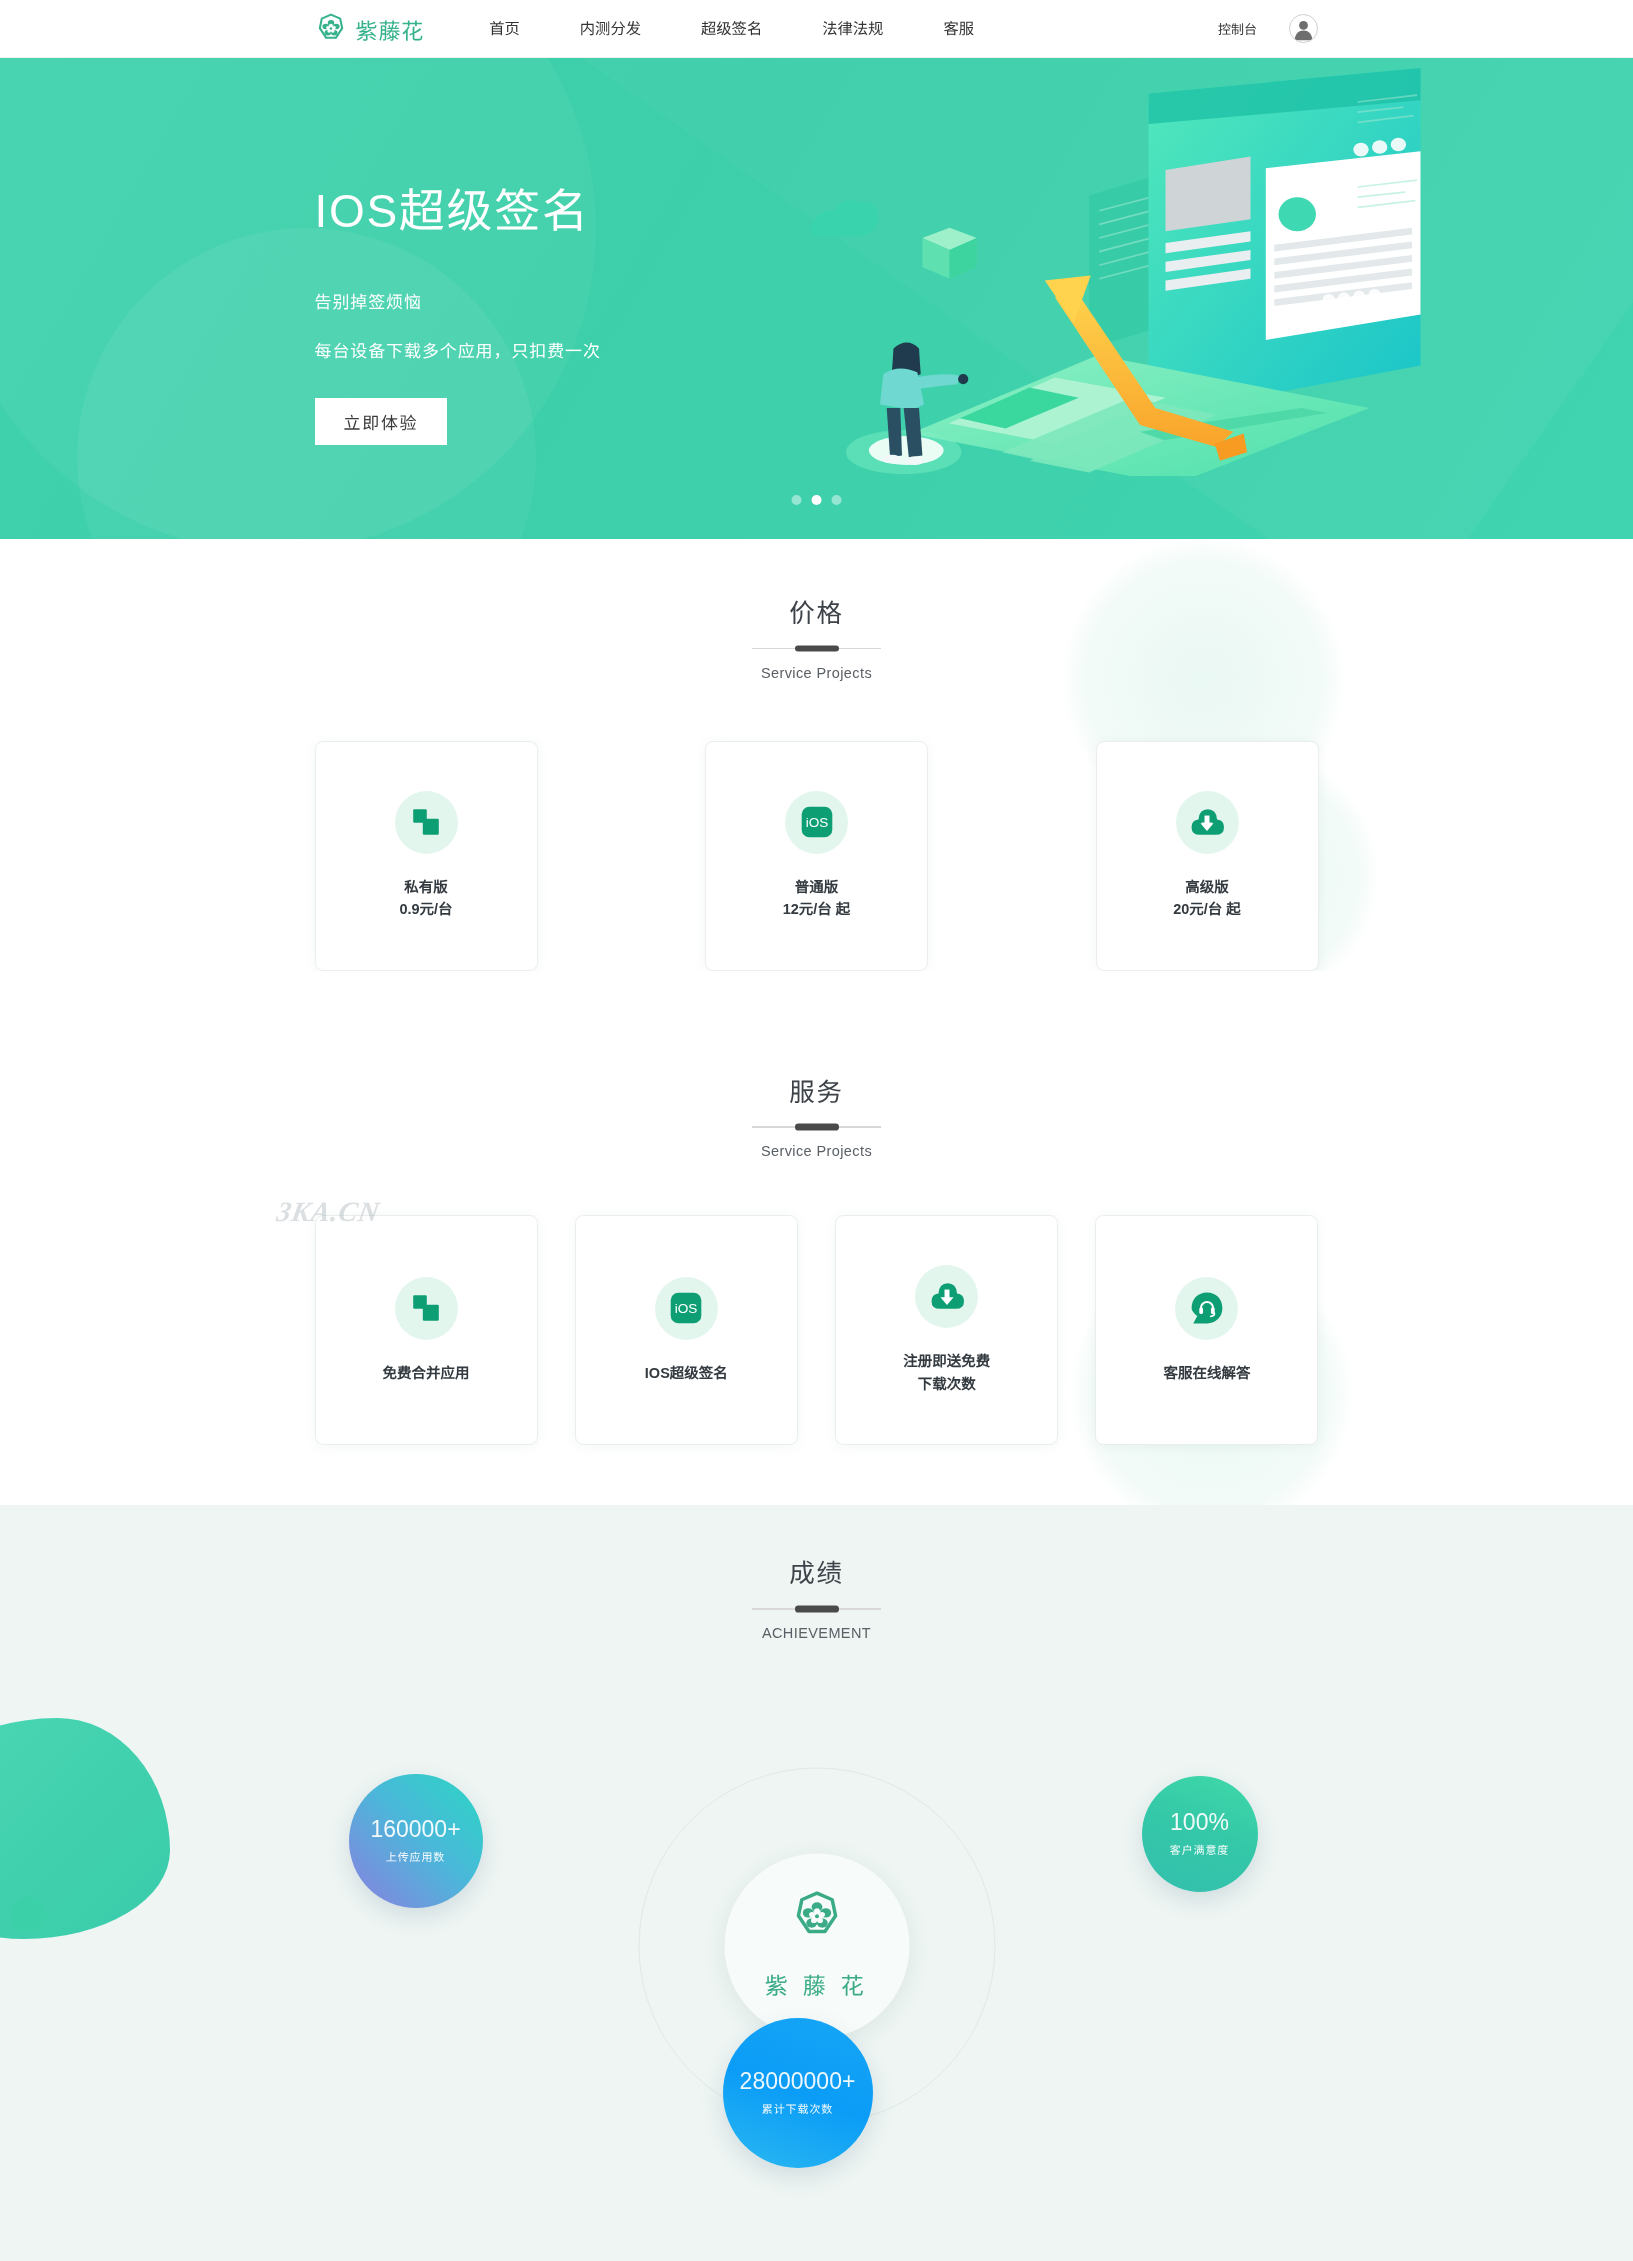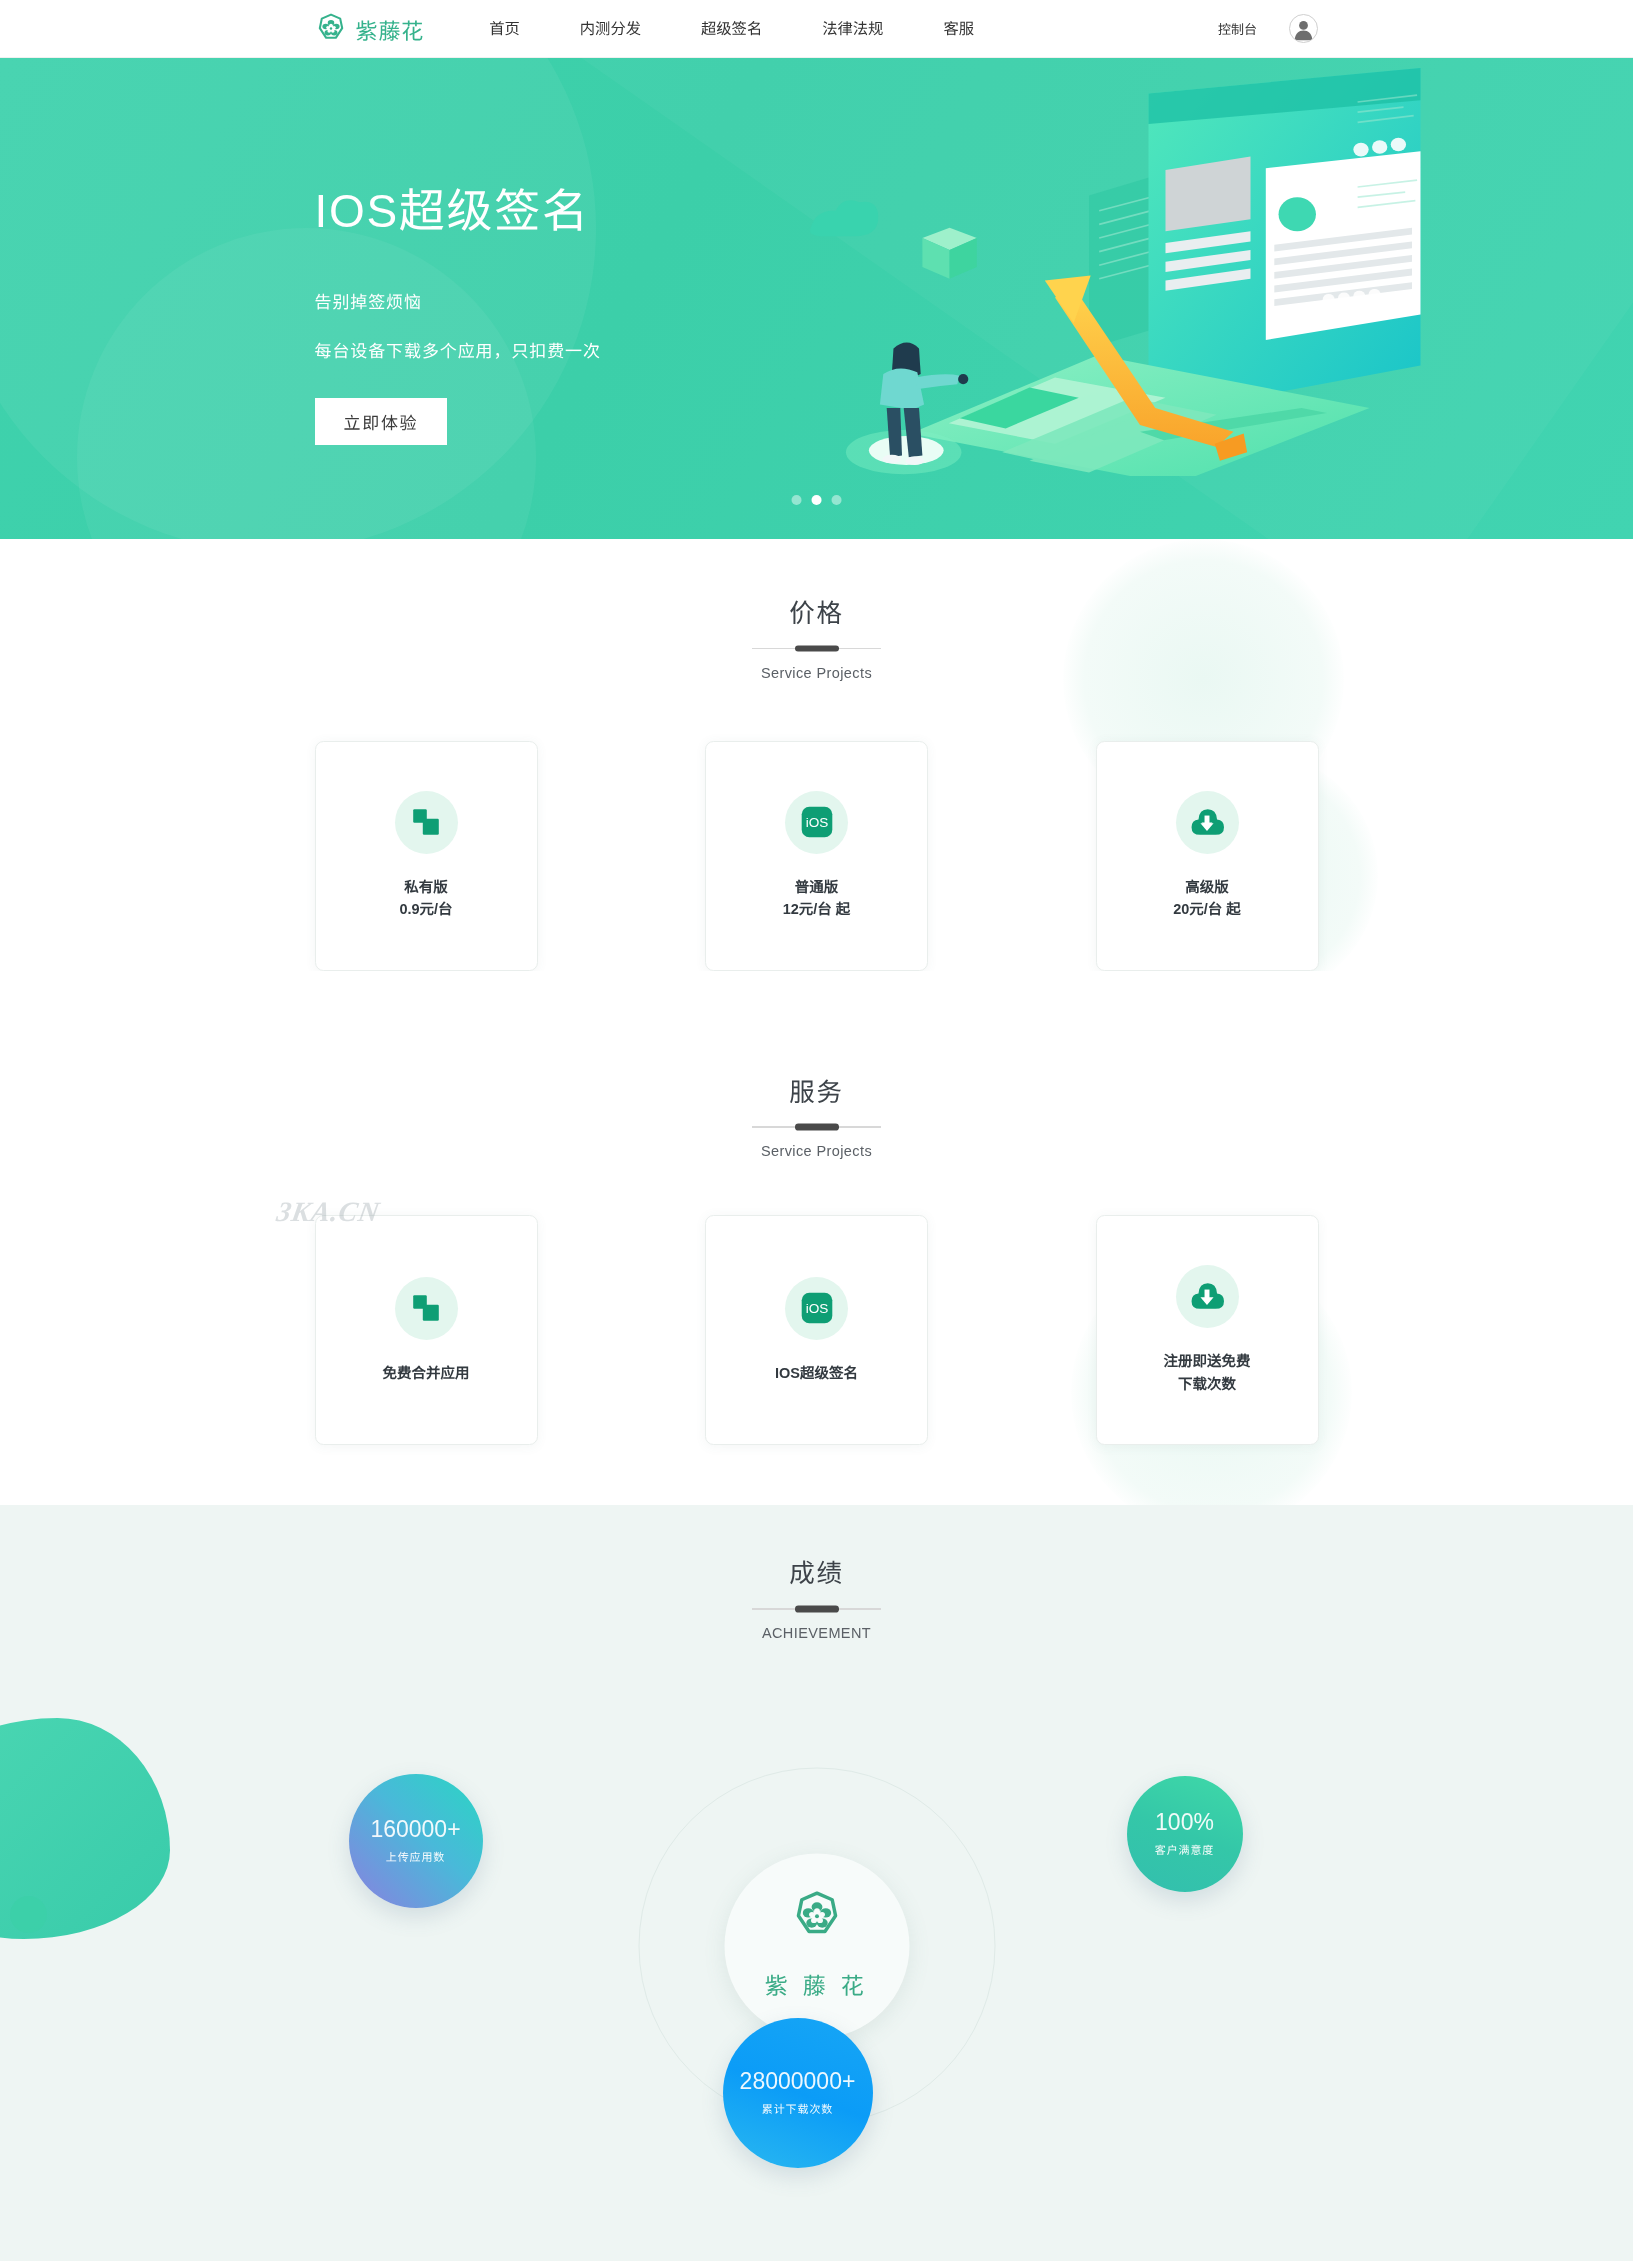--- a/index.html
+++ b/index.html
@@ -311,21 +311,21 @@
     letter-spacing:0.9px;
   }
   #bub-uploads{
     width:134px;height:134px;
     left:34px;top:92px;
     background:linear-gradient(225deg,#2ad6c3 0%,#49b9d9 45%,#8b7fe0 100%);
   }
   #bub-uploads .num{ font-size:23px; }
   #bub-satis{
     width:116px;height:116px;
-    right:76px;top:94px;
+    right:61px;top:94px;
     background:linear-gradient(200deg,#3fd9a8 0%,#34c7a8 50%,#33bfae 100%);
   }
   #bub-satis .num{ font-size:23px; }
   #bub-signed{
     width:136px;height:136px;
     left:151px;bottom:58px;
     background:linear-gradient(215deg,#fba23f 0%,#f77f52 55%,#f0636e 100%);
   }
   #bub-signed .num{ font-size:24px; }
   #bub-downloads{
@@ -608,20 +608,32 @@
         <svg width="34" height="31" viewBox="0 0 44 40">
           <path d="M13 36 q-11 0 -11 -10 q0 -9 9 -10 q1 -13 12 -13 q11 0 12 13 q9 1 9 10 q0 10 -11 10 Z" fill="#0e9e74"></path>
           <rect x="18.8" y="11" width="6.4" height="13" fill="#ffffff"></rect>
           <polygon points="13.5,21 30.5,21 22,31" fill="#ffffff"></polygon>
         </svg>
       </span>
       <div class="card-title">注册即送免费</div>
       <div class="card-title">下载次数</div>
     </div>
 
+    <div class="card">
+      <span class="card-icon-wrap">
+        <svg width="34" height="34" viewBox="0 0 42 42">
+          <path d="M21 2 C32 2 40 10 40 21 C40 32 32 40 21 40 L4 40 L9 31 C5.5 28 2 25 2 21 C2 10 10 2 21 2 Z" fill="#0e9e74"></path>
+          <path d="M13.5 21 a7.5 7.5 0 0 1 15 0" fill="none" stroke="#ffffff" stroke-width="2.6" stroke-linecap="round"></path>
+          <rect x="11.5" y="20" width="4.6" height="8.4" rx="2.3" fill="#ffffff"></rect>
+          <rect x="25.9" y="20" width="4.6" height="8.4" rx="2.3" fill="#ffffff"></rect>
+          <path d="M30.2 27.5 q0 3.6 -4.6 3.8" fill="none" stroke="#ffffff" stroke-width="2.1" stroke-linecap="round"></path>
+        </svg>
+      </span>
+      <div class="card-title">客服在线解答</div>
+    </div>
 
   </div>
 </section>
 
 <section class="section achievement">
   <div class="ach-blob-left"></div>
   <div class="ach-blob-tiny"></div>
 
   <div class="sec-head">
     <div class="sec-title-cn">成绩</div>

